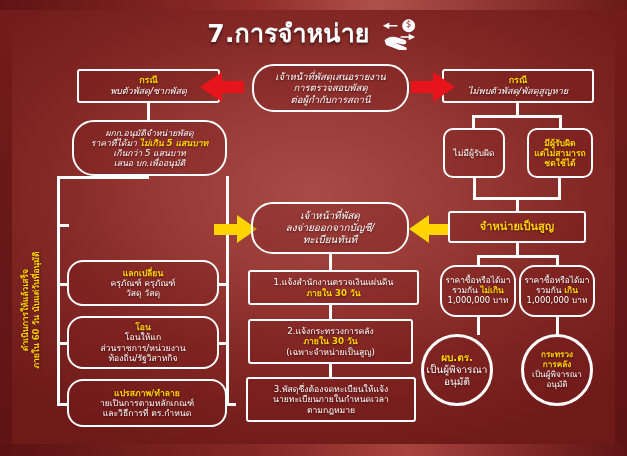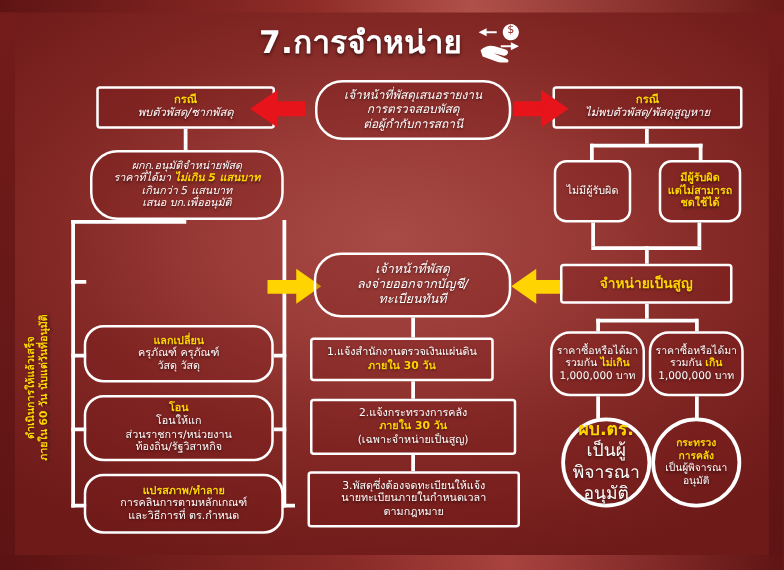--- a/index.html
+++ b/index.html
@@ -169,21 +169,21 @@
 
   <div class="node rounded" style="left:67px;top:316px;width:152px;height:53px;font-size:8.6px;">
     <span class="ln ttl">โอน</span>
     <span class="ln">โอนให้แก</span>
     <span class="ln">ส่วนราชการ/หน่วยงาน</span>
     <span class="ln">ท้องถิ่น/รัฐวิสาหกิจ</span>
   </div>
 
   <div class="node rounded" style="left:67px;top:379px;width:160px;height:48px;font-size:8.6px;">
     <span class="ln ttl">แปรสภาพ/ทำลาย</span>
-    <span class="ln">การคลินการตามหลักเกณฑ์</span>
+    <span class="ln">ายเปินการตามหลักเกณฑ์</span>
     <span class="ln">และวิธีการที่ ตร.กำหนด</span>
   </div>
 
   <div class="vlabel" style="left:-44px;top:299px;width:150px;">
     <div>ดำเนินการให้แล้วเสร็จ</div>
     <div>ภายใน 60 วัน นับแต่วันที่อนุมัติ</div>
   </div>
 
   <div class="spine" style="left:226px;top:176px;width:3px;height:230px;"></div>
   <div class="spine" style="left:219px;top:224px;width:10px;height:3px;"></div>
@@ -195,21 +195,21 @@
   <div class="arrow yel-right" style="left:237px;top:215px;"></div>
 
   <div class="node pill" style="left:251px;top:202px;width:158px;height:52px;font-size:10px;text-align:center;">
     <span class="ln">เจ้าหน้าที่พัสดุ</span>
     <span class="ln">ลงจ่ายออกจากบัญชี/</span>
     <span class="ln">ทะเบียนทันที</span>
   </div>
 
   <div class="conn v" style="left:329px;top:254px;height:16px;"></div>
 
-  <div class="node sq" style="left:248px;top:270px;width:147px;height:35px;font-size:8.6px;">
+  <div class="node sq" style="left:248px;top:270px;width:171px;height:35px;font-size:8.6px;">
     <span class="ln">1.แจ้งสำนักงานตรวจเงินแผ่นดิน</span>
     <span class="ln hl">ภายใน 30 วัน</span>
   </div>
 
   <div class="conn v" style="left:329px;top:305px;height:14px;"></div>
 
   <div class="node sq" style="left:248px;top:319px;width:165px;height:45px;font-size:8.6px;">
     <span class="ln">2.แจ้งกระทรวงการคลัง</span>
     <span class="ln hl">ภายใน 30 วัน</span>
     <span class="ln">(เฉพาะจำหน่ายเป็นสูญ)</span>
@@ -263,21 +263,21 @@
 
   <div class="node rounded" style="left:519px;top:265px;width:76px;height:52px;font-size:8.4px;">
     <span class="ln">ราคาซื้อหรือได้มา</span>
     <span class="ln"><span>รวมกัน </span><span class="hl">เกิน</span></span>
     <span class="ln">1,000,000 บาท</span>
   </div>
 
   <div class="conn v" style="left:477px;top:317px;height:18px;"></div>
   <div class="conn v" style="left:556px;top:317px;height:18px;"></div>
 
-  <div class="circle" style="left:449px;top:334px;width:72px;height:72px;font-size:14px;">
+  <div class="circle" style="left:421px;top:334px;width:72px;height:72px;font-size:10px;">
     <span class="ln ttl">ผบ.ตร.</span>
     <span class="ln">เป็นผู้พิจารณา</span>
     <span class="ln">อนุมัติ</span>
   </div>
 
   <div class="circle" style="left:521px;top:334px;width:72px;height:72px;font-size:8.2px;align-items:center;">
     <span class="ln ttl">กระทรวง</span>
     <span class="ln ttl">การคลัง</span>
     <span class="ln">เป็นผู้พิจารณา</span>
     <span class="ln">อนุมัติ</span>

